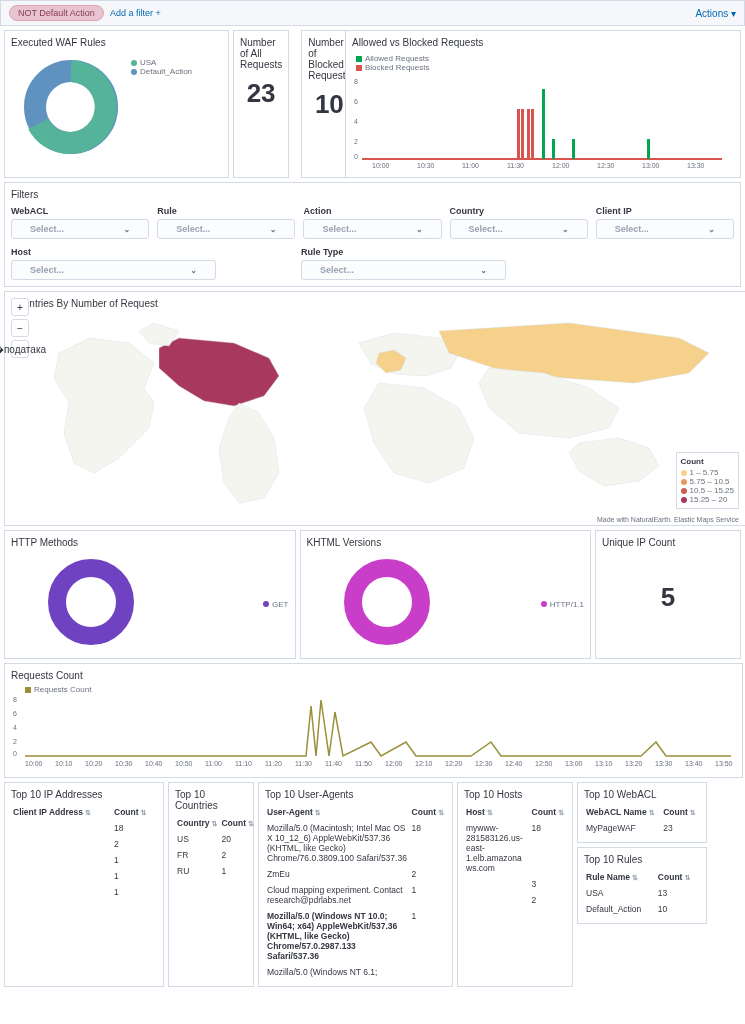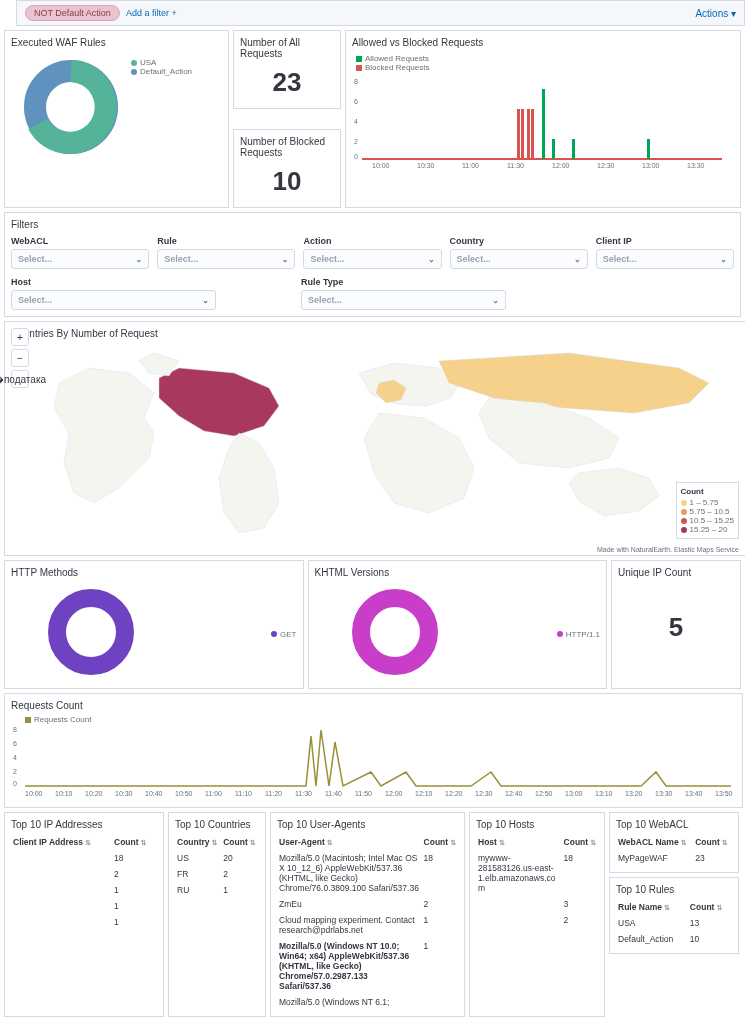--- a/index.html
+++ b/index.html
@@ -1,29 +1,29 @@
 <!DOCTYPE html>
 <html><head>
 <meta charset="utf-8">
 <style>
 * { box-sizing: border-box; margin: 0; padding: 0; }
 body { font-family: -apple-system, "Segoe UI", Helvetica, Arial, sans-serif; font-size: 10px; background: #fff; color: #343741; width: 745px; }
-.topbar { background: #f5f7fa; border: 1px solid #d3dae6; padding: 4px 8px; display: flex; align-items: center; justify-content: space-between; margin-left: 16px; }
+.topbar { background: #f5f7fa; border: 1px solid #d3dae6; padding: 4px 8px; display: flex; align-items: center; justify-content: space-between; }
 .topbar-left { display: flex; align-items: center; gap: 6px; }
 .pill { background: #e7c4cf; border: 1px solid #e0a3b3; border-radius: 10px; padding: 2px 8px; font-size: 9px; color: #8a3a4f; }
 .add-filter { color: #006bb4; font-size: 9px; cursor: pointer; }
 .actions-link { color: #006bb4; font-size: 10px; }
 .panel { border: 1px solid #d3dae6; background: #fff; padding: 6px; }
 .panel-title { font-size: 10px; color: #343741; margin-bottom: 4px; }
 .row { display: flex; gap: 4px; margin-top: 4px; padding: 0 4px;}
 .row:first-of-type{ margin-top:4px;}
 .legend-item { display: flex; align-items: center; font-size: 8px; color: #69707d; gap: 3px; }
 .dot { width: 6px; height: 6px; border-radius: 50%; display: inline-block; }
 .big-number { font-size: 26px; font-weight: 700; text-align: center; padding: 4px 0; }
-.select-box { border: 1px solid #d3dae6; background: #fbfcfd; border-radius: 3px; padding: 4px 6px; font-size: 9px; color: #98a2b3; display: flex; justify-content: space-between; align-items: center; cursor: pointer; }
+.select-box { border: 1px solid #d3dae6; background: #fbfcfd; border-radius: 3px; padding: 4px 18px; font-size: 9px; color: #98a2b3; display: flex; justify-content: space-between; align-items: center; cursor: pointer; }
 .select-box .chev { font-size: 8px; color: #69707d; }
 .filter-label { font-size: 9px; color: #343741; margin-bottom: 3px; }
 .filter-col { flex: 1; font-weight: bold; }
 .map-controls { position: absolute; left: 6px; top: 6px; display: flex; flex-direction: column; gap: 3px; }
 .map-btn { width: 18px; height: 18px; border: 1px solid #d3dae6; background: #fff; font-size: 10px; display: flex; align-items: center; justify-content: center; cursor: pointer; border-radius:3px;}
 .map-legend { position: absolute; right: 6px; bottom: 16px; border: 1px solid #d3dae6; background: #fff; padding: 4px; font-size: 8px; }
 .map-attrib { position: absolute; right: 6px; bottom: 2px; font-size: 7px; color: #69707d; }
 table { width: 100%; border-collapse: collapse; font-size: 8.5px; }
 th { text-align: left; font-weight: 700; padding: 3px 2px; }
 td { padding: 3px 2px; vertical-align: top; }
@@ -56,21 +56,21 @@
             <span class="dot" style="background:#54b399"></span>
             <span>USA</span>
           </div>
         <div class="legend-item">
             <span class="dot" style="background:#6092c0"></span>
             <span>Default_Action</span>
           </div>
       </div>
     </div>
   </div>
-  <div style="width:108px;display:flex;flex-direction:column;gap:20px">
+  <div style="width:108px;display:flex;flex-direction:row;gap:12px">
     <div class="panel">
       <div class="panel-title">Number of All Requests</div>
       <div class="big-number">23</div>
     </div>
     <div class="panel">
       <div class="panel-title">Number of Blocked Requests</div>
       <div class="big-number">10</div>
     </div>
   </div>
   <div class="panel" style="flex:1">
@@ -239,21 +239,21 @@
     <div style="display:flex;justify-content:space-between">
       <svg width="130" height="100">
           <circle cx="80" cy="50" r="34" fill="none" stroke="#c93ec9" stroke-width="18"></circle>
         </svg>
       <div class="legend-item" style="margin-top:4px">
           <span class="dot" style="background:#c93ec9"></span>
           <span>HTTP/1.1</span>
         </div>
     </div>
   </div>
-  <div class="panel" style="width:130px">
+  <div class="panel" style="width:146px">
     <div class="panel-title">Unique IP Count</div>
     <div class="big-number" style="padding-top:30px">5</div>
   </div>
 </div>
 
 <div class="row">
     <div class="panel" style="flex:1">
   <div class="panel-title">Requests Count</div>
   <div class="legend-item" style="margin:2px 0 0 14px">
         <span class="dot" style="border-radius:0;background:#9b8f3a"></span>
@@ -325,21 +325,21 @@
             <td style="word-break: break-word;"></td>
             <td style="word-break: break-word;">1</td>
           </tr>
           <tr>
             <td style="word-break: break-word;"></td>
             <td style="word-break: break-word;">1</td>
           </tr>
         </tbody>
       </table>
   </div>
-  <div class="panel" style="width:98px">
+  <div class="panel" style="width:86px">
     <div class="panel-title">Top 10 Countries</div>
     <table>
         <thead>
           <tr>
       <th><span>Country</span><span class="sort">⇅</span></th>
       <th><span>Count</span><span class="sort">⇅</span></th>
     </tr>
         </thead>
         <tbody id="tb-country">
           <tr>
@@ -383,21 +383,21 @@
             <td style="word-break: break-word; font-weight: bold;">Mozilla/5.0 (Windows NT 10.0; Win64; x64) AppleWebKit/537.36 (KHTML, like Gecko) Chrome/57.0.2987.133 Safari/537.36</td>
             <td style="word-break: break-word;">1</td>
           </tr>
           <tr>
             <td style="word-break: break-word;">Mozilla/5.0 (Windows NT 6.1;</td>
             <td style="word-break: break-word;"></td>
           </tr>
         </tbody>
       </table>
   </div>
-  <div class="panel" style="width:136px">
+  <div class="panel" style="width:116px">
     <div class="panel-title">Top 10 Hosts</div>
     <table>
         <thead>
           <tr>
       <th><span>Host</span><span class="sort">⇅</span></th>
       <th><span>Count</span><span class="sort">⇅</span></th>
     </tr>
         </thead>
         <tbody id="tb-host">
           <tr>

